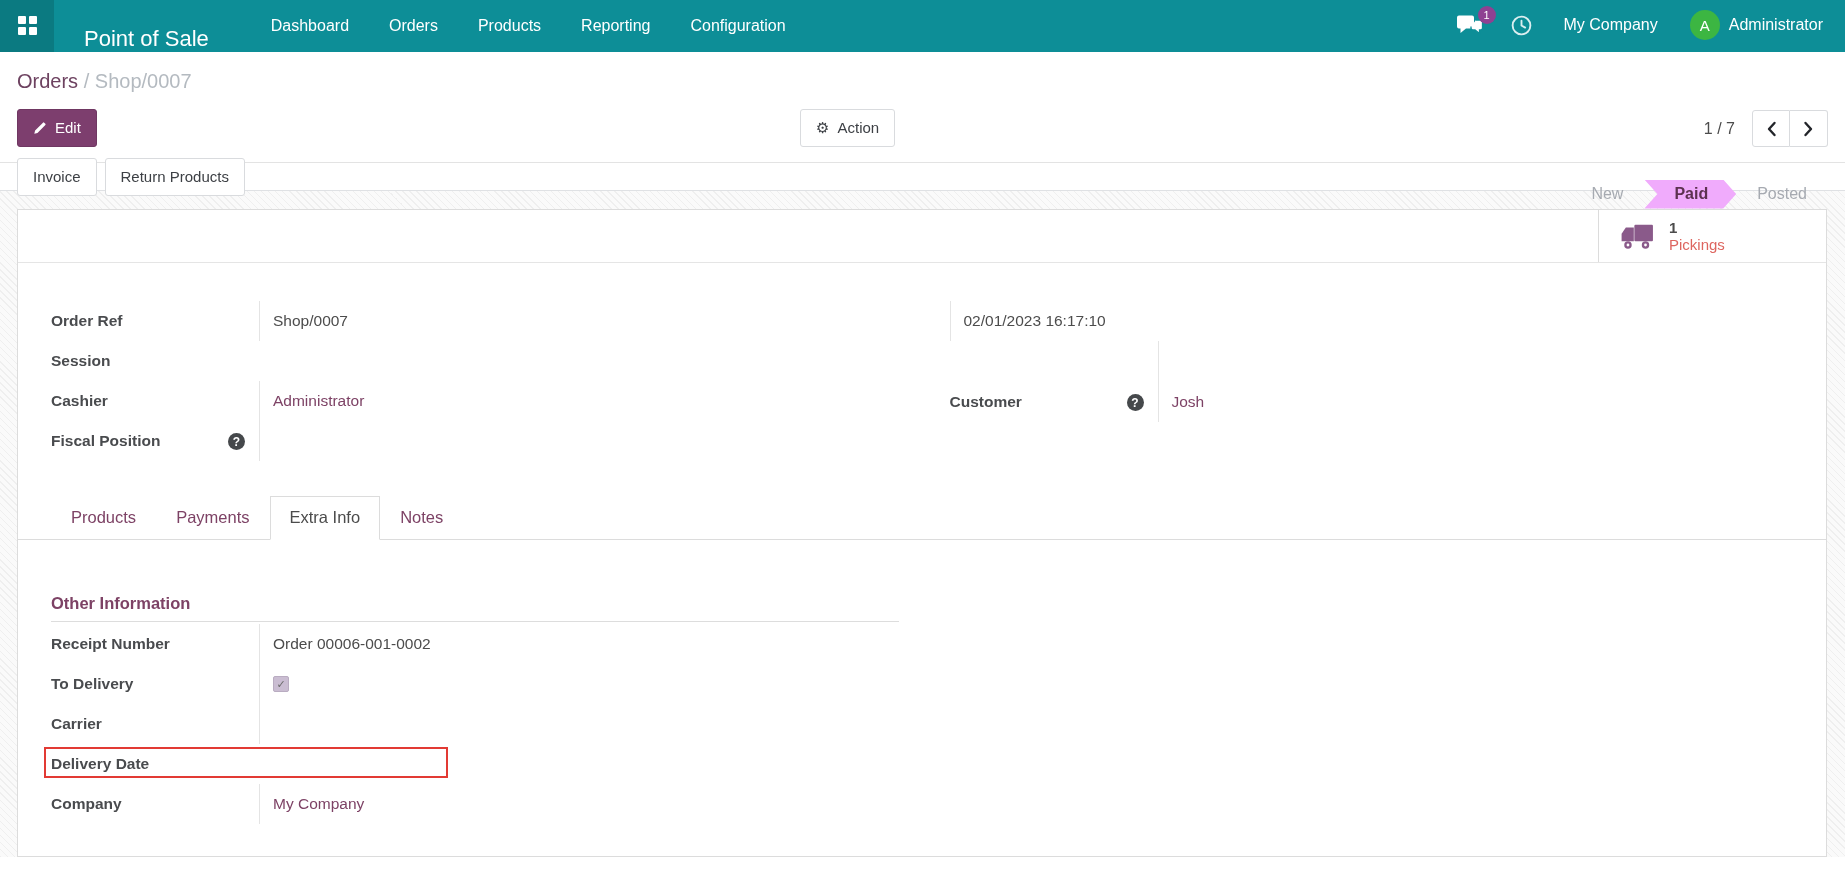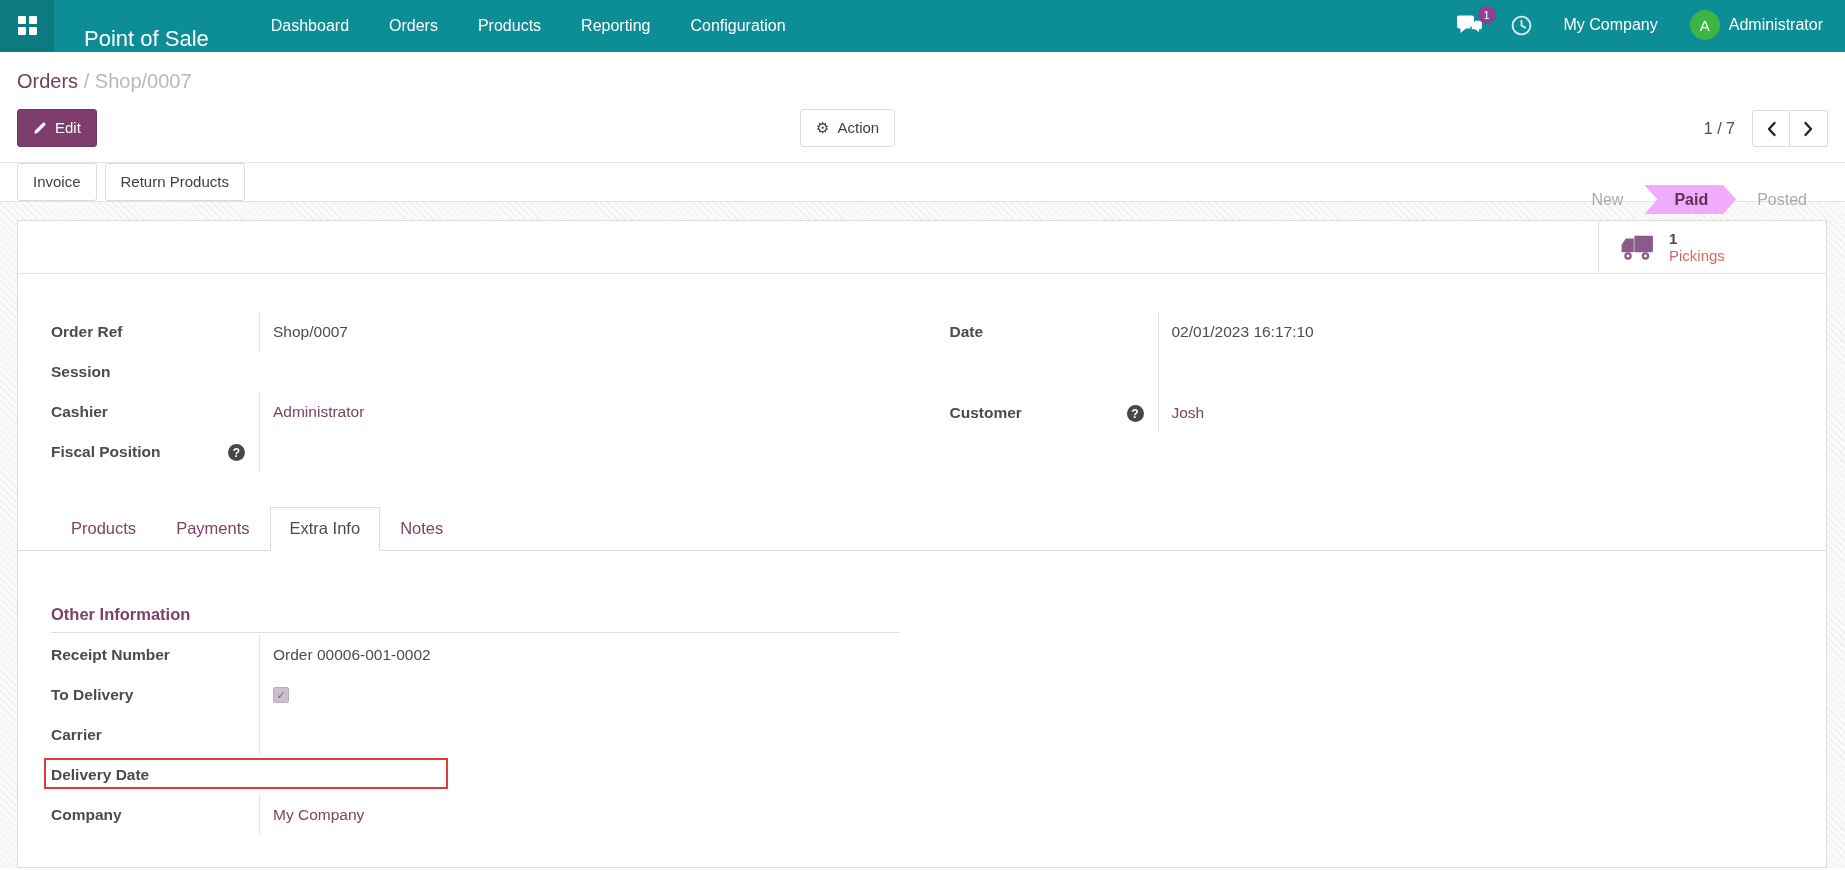--- a/index.html
+++ b/index.html
@@ -35,21 +35,21 @@
   .action-btn { position:absolute; left:800px; top:13px; }
   .gear-glyph { font-family:"DejaVu Sans", sans-serif; font-size:15px; line-height:1; }
   .pager { position:absolute; right:17px; top:14px; display:flex; align-items:center; gap:17px; }
   .pager-count { font-size:16px; color:#4c4c4c; }
   .pager-btns { display:flex; }
   .pager-btn { width:38px; height:37px; border:1px solid #d9dbde; background:#fff; display:flex; align-items:center; justify-content:center; cursor:pointer; }
   .pager-btn.prev { border-radius:3px 0 0 3px; }
   .pager-btn.next { border-radius:0 3px 3px 0; border-left:0; }
 
   
-  .status-row { display:flex; align-items:center; background:#fff; border-top:1px solid #e3e3e3; border-bottom:1px solid #dfe1e4; padding:6px 17px; height:40px; }
+  .status-row { display:flex; align-items:center; background:#fff; border-top:1px solid #e3e3e3; border-bottom:1px solid #dfe1e4; padding:6px 17px; height:29px; }
   .header-btns { display:flex; gap:8px; }
   .statusbar { margin-left:auto; display:flex; align-items:center; height:29px;margin-top:35px; }
   .sb-state { font-size:16px; color:#a6aab1; padding:0 21px; height:29px; display:flex; align-items:center; cursor:pointer; }
   .sb-state.active { background:#f0abfc; color:#5d3150; font-weight:bold; padding:0 28px 0 30px;
     clip-path:polygon(0 0, calc(100% - 13px) 0, 100% 50%, calc(100% - 13px) 100%, 0 100%, 13px 50%); }
 
   
   .content { height:666px; padding:18px 18px 0 17px;
     background-color:#fafafa;
     background-image:repeating-linear-gradient(45deg, #efefef 0, #efefef 1px, transparent 1px, transparent 5px); }
@@ -212,23 +212,20 @@
           <div class="o-label">
             <span>Fiscal Position</span>
             <span class="help-icon">?</span>
           </div>
           <div class="o-value"></div>
         </div>
       </div>
 
       <div>
         <div class="o-row">
-          <div class="o-label">
-              <span>Date</span>
-            </div>
           <div class="o-value">02/01/2023 16:17:10</div>
         </div>
         <div class="o-row spacer">
           <div class="o-label"></div>
             <div class="o-value"></div>
         </div>
         <div class="o-row">
           <div class="o-label">
             <span>Customer</span>
             <span class="help-icon">?</span>

